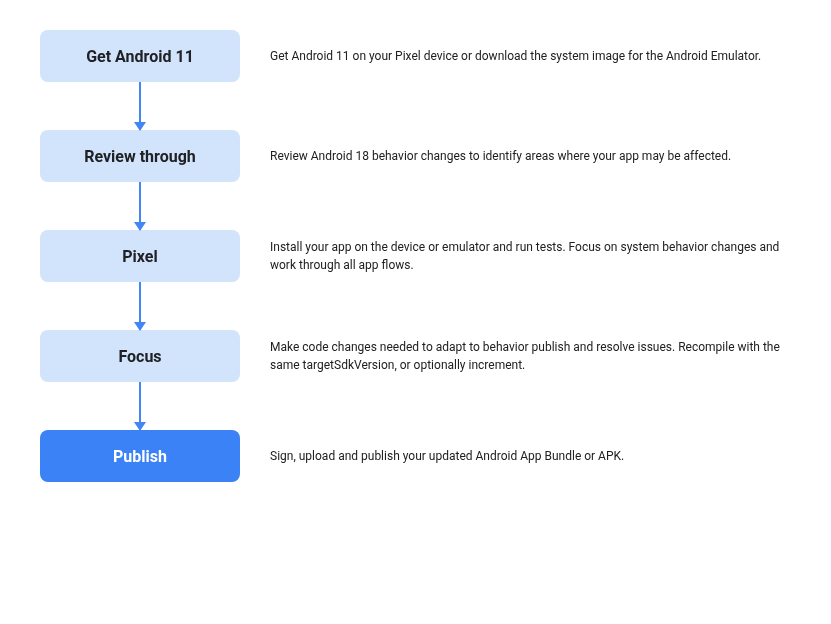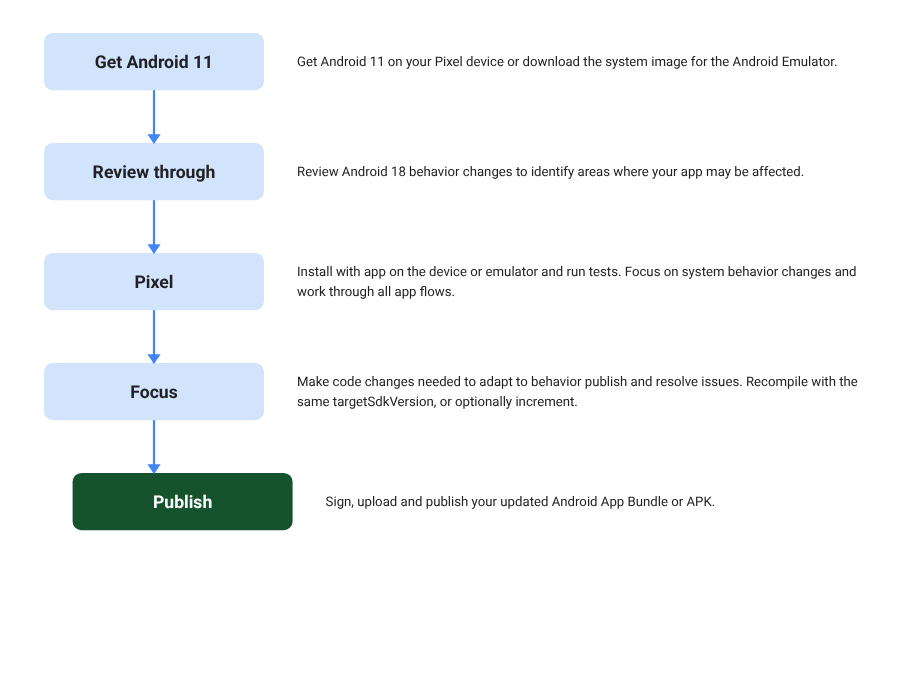--- a/index.html
+++ b/index.html
@@ -23,23 +23,22 @@
     align-items: center;
     justify-content: center;
     font-weight: 700;
     font-size: 16px;
     color: #202124;
   }
   .step-blue {
     background: #d2e3fc;
   }
   .step-green {
-    background: #14532d;
+    background: #3b82f6;
     color: #ffffff;
-    margin-left: 26px;
   }
   .desc {
     flex: 1;
     font-size: 12px;
     line-height: 1.5;
     color: #202124;
     padding-right: 10px;
   }
   .arrow-wrap {
     width: 200px;
@@ -92,21 +91,21 @@
   </div>
 
   <div class="arrow-wrap">
       <div class="arrow"></div>
     </div>
 
   <div class="row">
     <div class="step-box step-blue">
       <span>Pixel</span>
     </div>
-    <div class="desc">Install with app on the device or emulator and run tests. Focus on system behavior changes and work through all app flows.</div>
+    <div class="desc">Install your app on the device or emulator and run tests. Focus on system behavior changes and work through all app flows.</div>
   </div>
 
   <div class="arrow-wrap">
       <div class="arrow"></div>
     </div>
 
   <div class="row">
     <div class="step-box step-blue">
       <span>Focus</span>
     </div>

